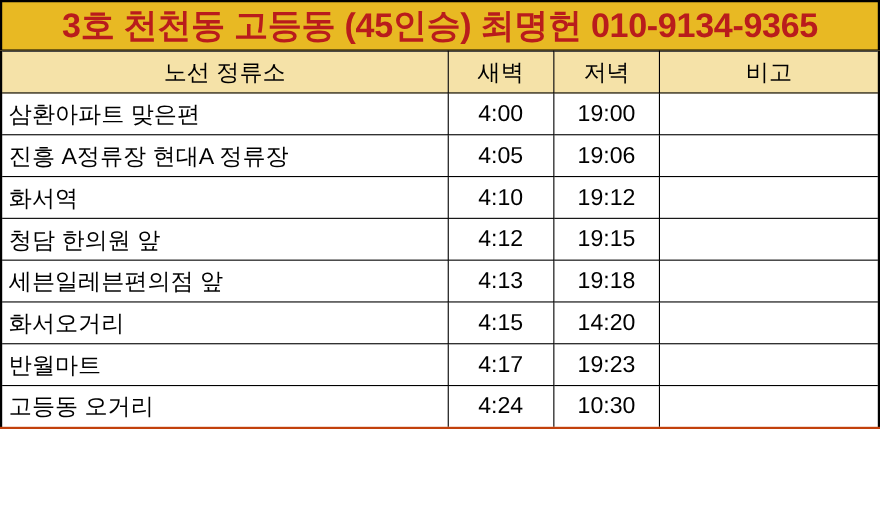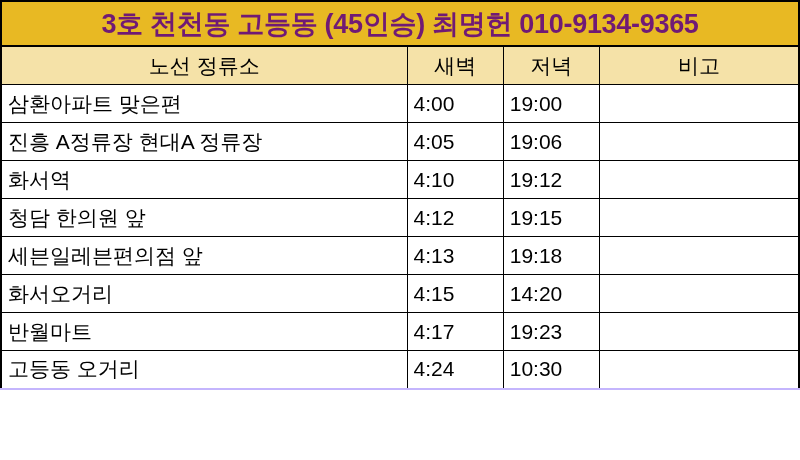--- a/index.html
+++ b/index.html
@@ -25,54 +25,54 @@
     background: #e8b923;
     border: 2px solid #000000;
     border-bottom: 1px solid #000000;
     height: 46px;
     display: flex;
     align-items: center;
     justify-content: center;
     box-sizing: border-box;
   }
   .title-text {
-    font-size: 27px;
+    font-size: 31px;
     font-weight: bold;
-    color: #701a75;
+    color: #b91c1c;
     letter-spacing: -0.3px;
     white-space: nowrap;
   }
   table.schedule {
     border-collapse: collapse;
     table-layout: fixed;
     width: 800px;
     border-left: 2px solid #000000;
     border-right: 2px solid #000000;
-    border-bottom: 2px solid #c4b5fd;
+    border-bottom: 2px solid #c2410c;
   }
   table.schedule th,
   table.schedule td {
     border: 1px solid #000000;
     height: 38px;
     box-sizing: border-box;
     font-size: 21px;
     color: #000000;
     font-weight: normal;
     padding: 0 6px;
   }
   thead th {
     background: #f5e2a8;
     text-align: center;
     font-weight: normal;
   }
   tbody td.stop {
     text-align: left;
   }
   tbody td.time {
-    text-align: left;
+    text-align: center;
   }
   tbody td.note {
     text-align: center;
   }
   col.c-stop { width: 405px; }
   col.c-dawn { width: 96px; }
   col.c-eve  { width: 96px; }
   col.c-note { width: 199px; }
 </style>
 </head>

